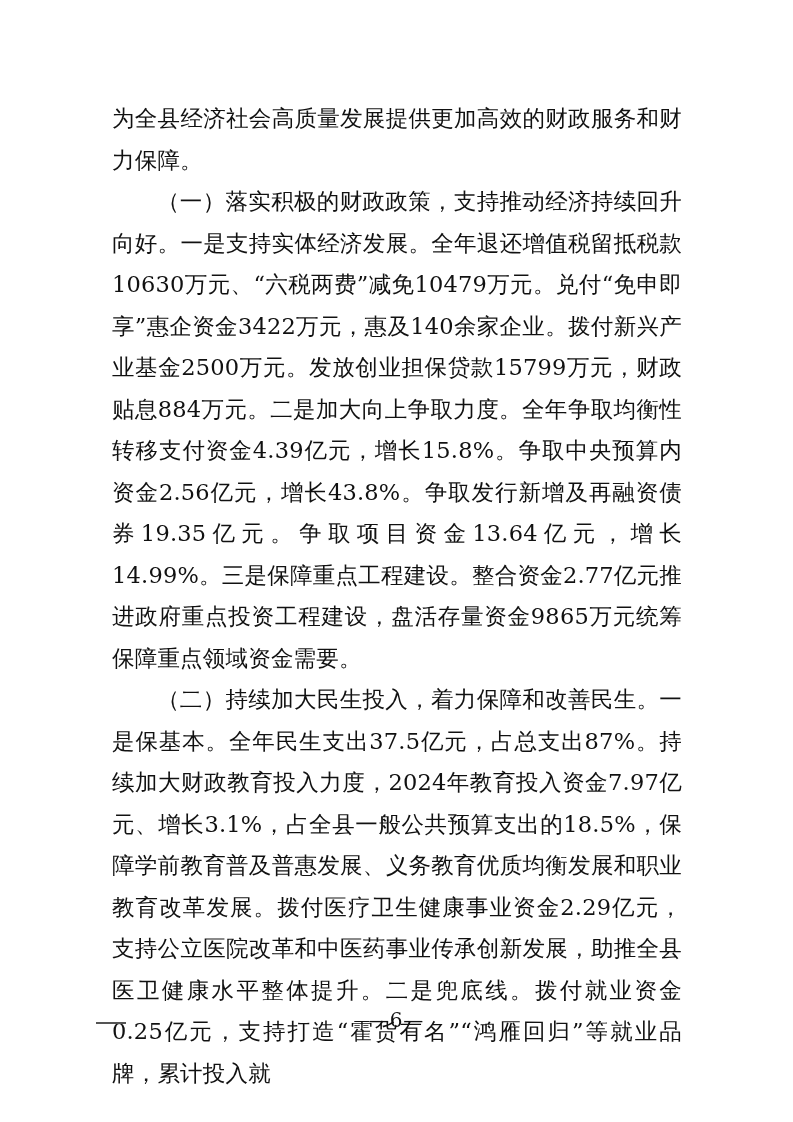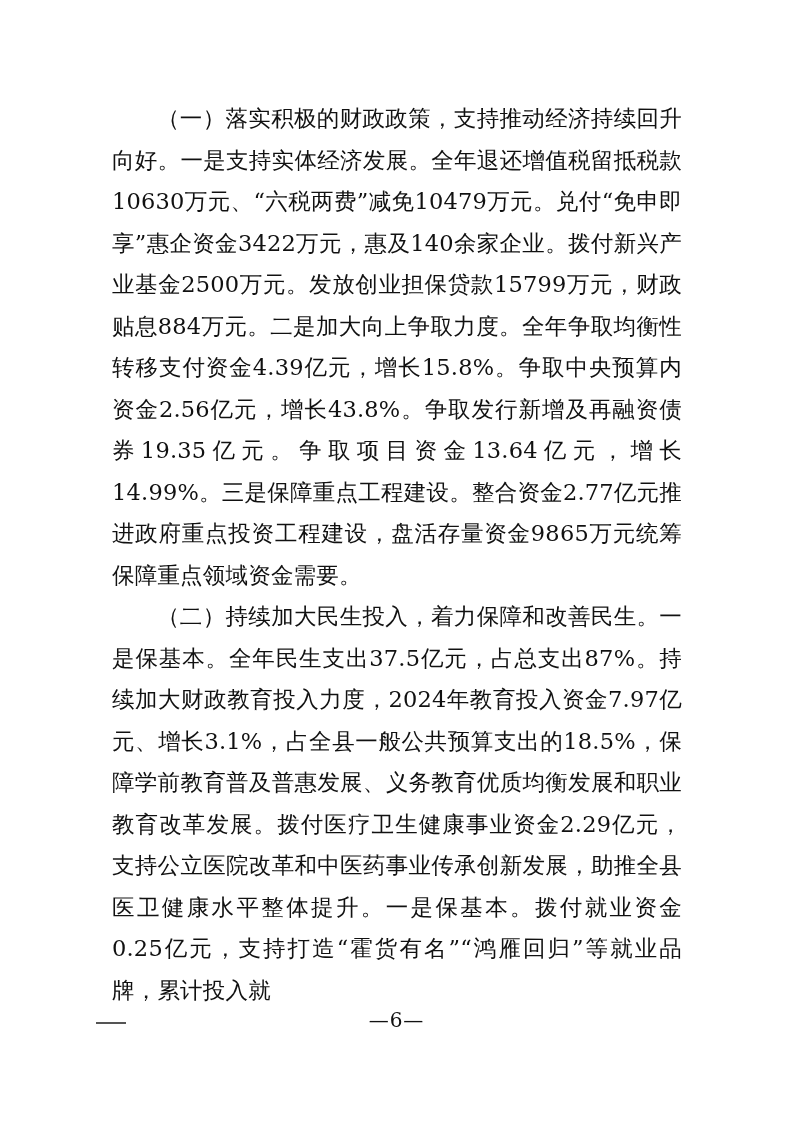--- a/index.html
+++ b/index.html
@@ -61,20 +61,21 @@
     width: 30px;
     height: 2px;
     background: #555555;
   }
 </style>
 </head>
 <body>
 
 <div class="page">
   <div class="content">
+    <p class="para" id="p0"><span>为全县经济社会高质量发展提供更加高效的财政服务和财力保障。</span></p>
     <p class="para indent" id="p1"><span class="b">（一）落实积极的财政政策，支持推动经济持续回升向好。一是支持实体经济发展。</span><span>全年退还增值税留抵税款10630万元、“六税两费”减免10479万元。兑付“免申即享”惠企资金3422万元，惠及140余家企业。拨付新兴产业基金2500万元。发放创业担保贷款15799万元，财政贴息884万元。</span><span class="b">二是加大向上争取力度。</span><span>全年争取均衡性转移支付资金4.39亿元，增长15.8%。争取中央预算内资金2.56亿元，增长43.8%。争取发行新增及再融资债券19.35亿元。争取项目资金13.64亿元，增长14.99%。</span><span class="b">三是保障重点工程建设。</span><span>整合资金2.77亿元推进政府重点投资工程建设，盘活存量资金9865万元统筹保障重点领域资金需要。</span></p>
-    <p class="para indent" id="p2"><span class="b">（二）持续加大民生投入，着力保障和改善民生。一是保基本。</span><span>全年民生支出37.5亿元，占总支出87%。持续加大财政教育投入力度，2024年教育投入资金7.97亿元、增长3.1%，占全县一般公共预算支出的18.5%，保障学前教育普及普惠发展、义务教育优质均衡发展和职业教育改革发展。拨付医疗卫生健康事业资金2.29亿元，支持公立医院改革和中医药事业传承创新发展，助推全县医卫健康水平整体提升。</span><span class="b">一是保基本。</span><span>拨付就业资金0.25亿元，支持打造“霍货有名”“鸿雁回归”等就业品牌，累计投入就</span></p>
+    <p class="para indent" id="p2"><span class="b">（二）持续加大民生投入，着力保障和改善民生。一是保基本。</span><span>全年民生支出37.5亿元，占总支出87%。持续加大财政教育投入力度，2024年教育投入资金7.97亿元、增长3.1%，占全县一般公共预算支出的18.5%，保障学前教育普及普惠发展、义务教育优质均衡发展和职业教育改革发展。拨付医疗卫生健康事业资金2.29亿元，支持公立医院改革和中医药事业传承创新发展，助推全县医卫健康水平整体提升。</span><span class="b">二是兜底线。</span><span>拨付就业资金0.25亿元，支持打造“霍货有名”“鸿雁回归”等就业品牌，累计投入就</span></p>
   </div>
   <div class="rule"></div>
   <div class="footer">
     <span class="pagenum">—6—</span>
   </div>
 </div>
 
 </body></html>

